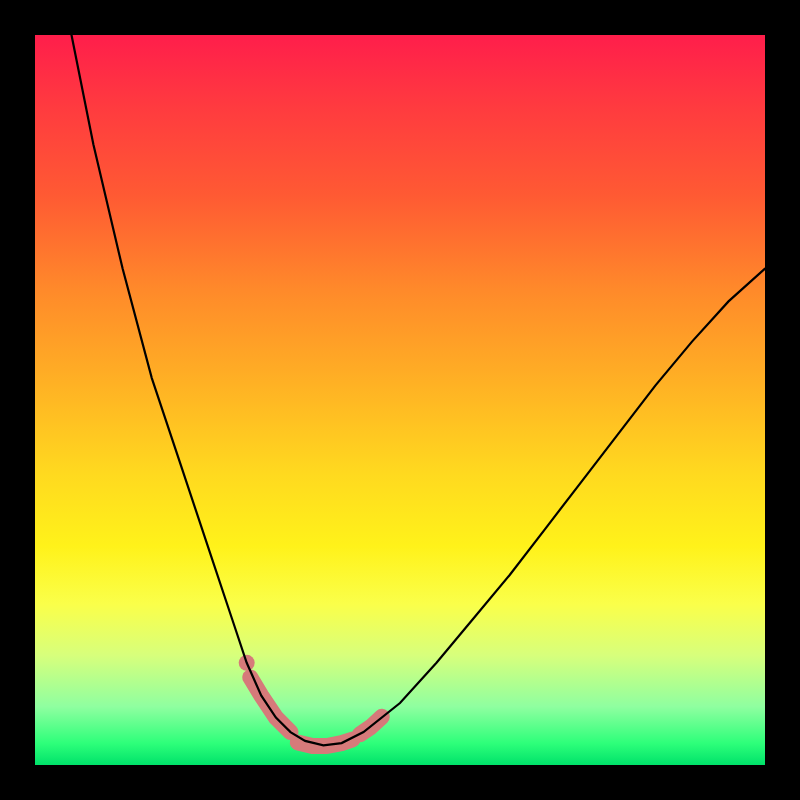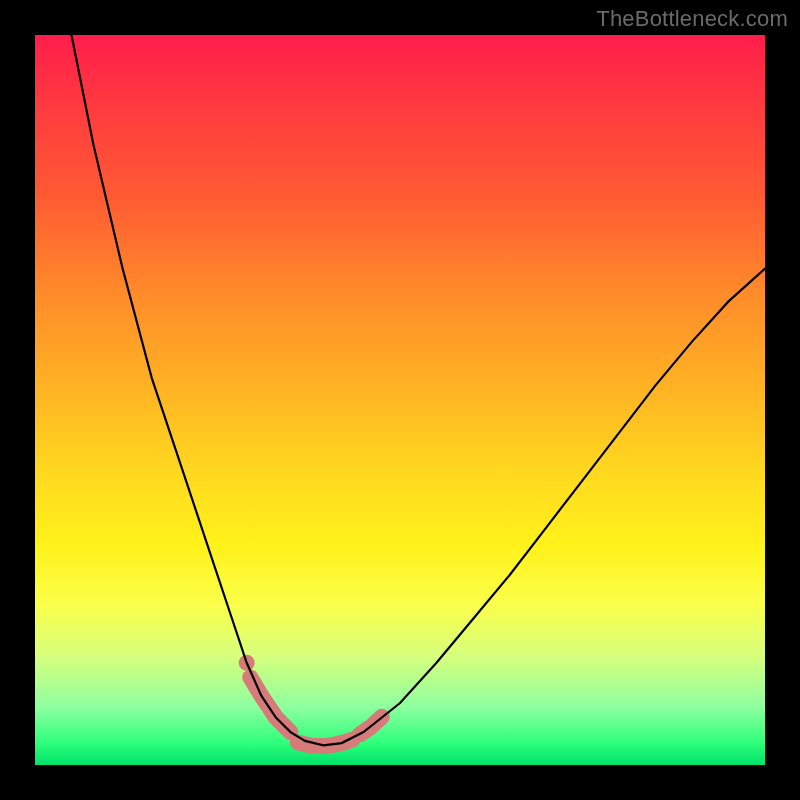--- a/index.html
+++ b/index.html
@@ -71,21 +71,20 @@
     stroke-linejoin: round;
   }
   .pink-dot {
     fill: #d67a7a;
   }
 </style>
 </head>
 <body>
 
 <div class="frame">
-  <div class="watermark">TheBottleneck.com</div>
   <div class="plot-area">
     <svg class="curve" viewBox="0 0 730 730">
       <g>
         <circle class="pink-dot" r="8" cy="627.8" cx="211.7"></circle>
         <path class="pink-stroke" d="M215.3 642.4 L226.3 660.6 L240.9 682.5 L255.5 697.1"></path>
         <path class="pink-stroke" d="M262.8 707.4 L277.4 711.0 L292.0 711.0 L306.6 708.1 L317.6 704.5"></path>
         <path class="pink-stroke" d="M324.9 699.3 L335.8 692.0 L346.8 681.8"></path>
       </g>
       <path class="black-stroke" d="M36.5 0.0 L58.4 109.5 L87.6 233.6 L116.8 343.1 L146.0 430.7 L175.2 518.3 L197.1 584.0 L211.7 627.8 L226.3 660.6 L240.9 682.5 L255.5 697.1 L270.1 705.9 L288.4 710.3 L306.6 708.1 L328.5 697.1 L365.0 668.0 L401.5 627.8 L438.0 584.0 L474.5 540.2 L511.0 492.8 L547.5 445.3 L584.0 397.8 L620.5 350.4 L657.0 306.6 L693.5 266.4 L730.0 233.6"></path>
     </svg>

